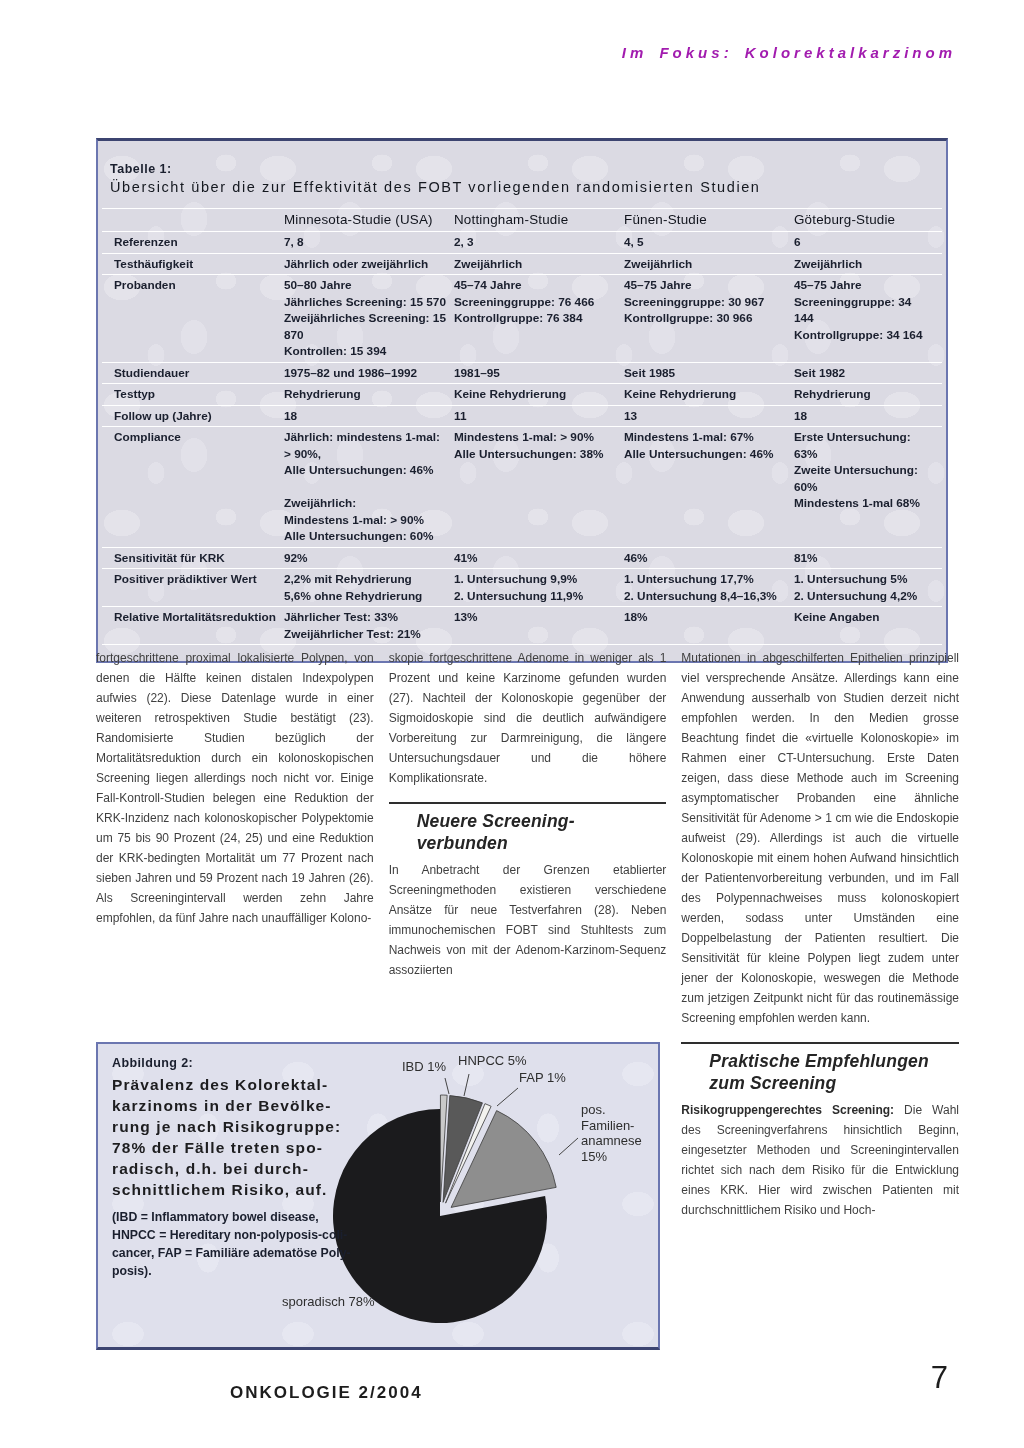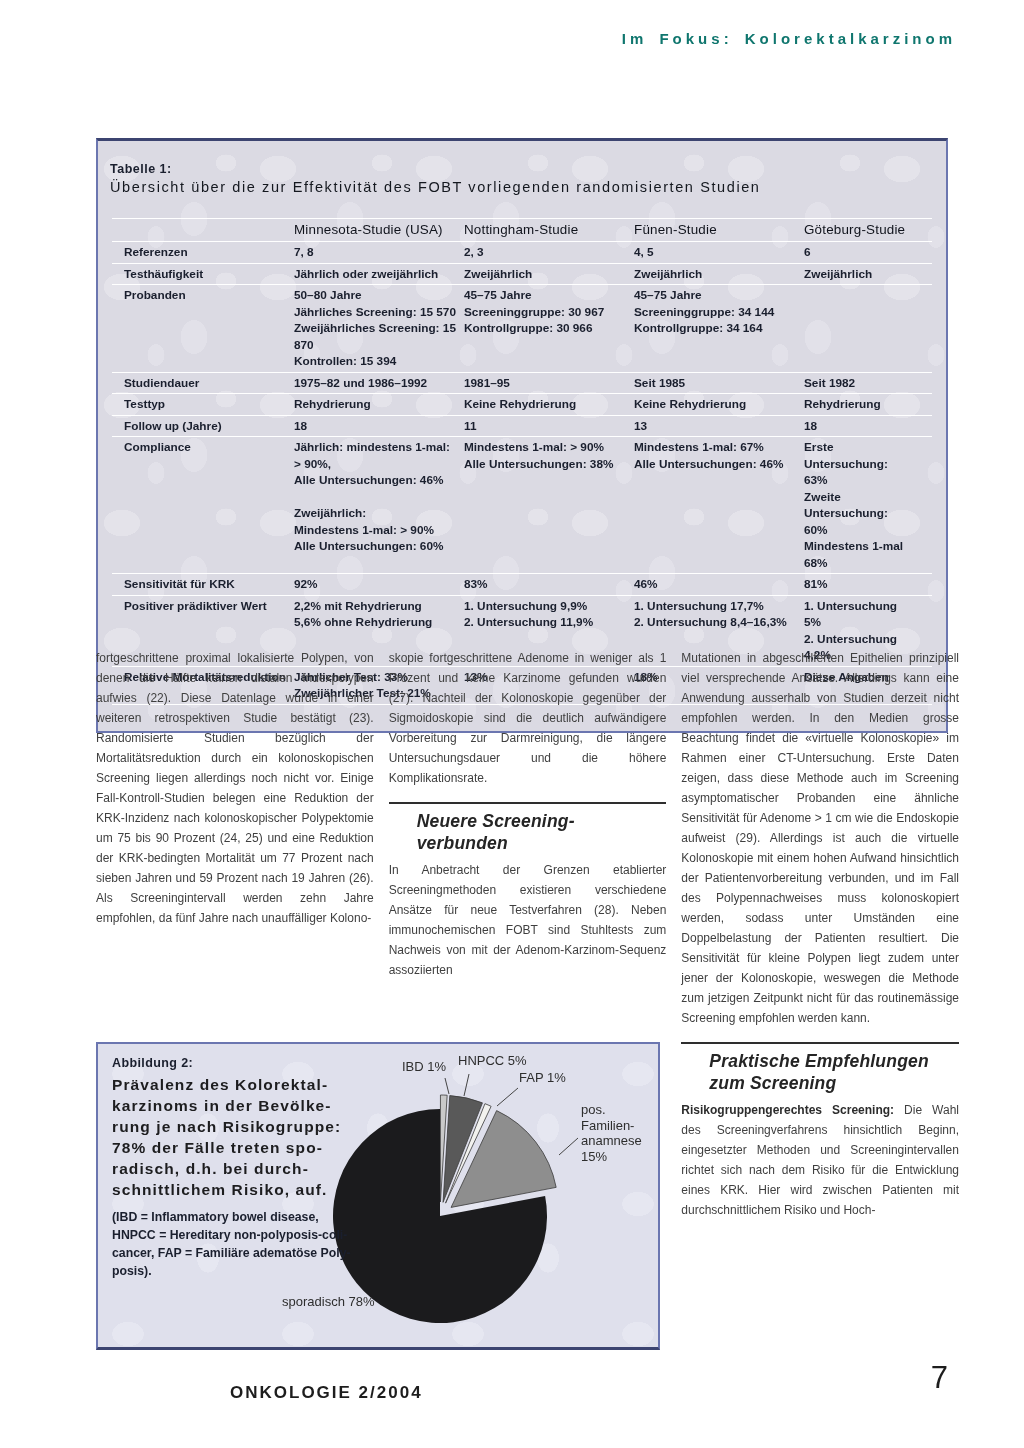--- a/index.html
+++ b/index.html
@@ -4,40 +4,41 @@
 <style>
   * { margin:0; padding:0; box-sizing:border-box; }
   html,body { background:#ffffff; }
   .page {
     position:relative; width:1024px; height:1448px; margin:0 auto;
     background:#ffffff; overflow:hidden;
     font-family:"Liberation Sans", sans-serif; color:#3d3d3d;
   }
   
   .kicker {
-    position:absolute; top:30px; right:68px;
-    font-size:15px; font-weight:bold; letter-spacing:4px; color:#0f766e;
+    position:absolute; top:44px; right:68px;
+    font-size:15px; font-weight:bold; letter-spacing:4px; color:#a21caf;
     word-spacing:4px;
+    font-style:italic;
   }
   
   .panel-table {
     position:absolute; left:96px; top:138px; width:852px; min-height:492px;
     border:2px solid #6b76b0; border-top:3px solid #3c4470;
     background-color:#dbdae3;
     background-image:
       radial-gradient(30px 22px at 24px 28px, #e4e3ea 60%, rgba(228,227,234,0) 61%),
       radial-gradient(22px 28px at 96px 78px, #e2e1e9 60%, rgba(226,225,233,0) 61%),
       radial-gradient(17px 14px at 128px 22px, #e4e3ea 60%, rgba(228,227,234,0) 61%),
       radial-gradient(14px 18px at 58px 96px, #e2e1e9 60%, rgba(226,225,233,0) 61%);
     background-size:156px 118px;
     padding:21px 0 12px;
   }
   .t-caption { font-size:12.5px; font-weight:bold; color:#1a1f2e; padding:0 12px; letter-spacing:0.5px; }
   .t-title   { font-size:14.5px; font-weight:normal; color:#14181f; padding:3px 12px 9px; letter-spacing:1.6px; }
-  .t-grid    { border-top:1px solid #fff; margin:14px; }
+  .t-grid    { border-top:1px solid #fff; margin:4px; }
   .t-row {
     display:grid; grid-template-columns:170px 170px 170px 170px 1fr;
     padding:0 12px; border-bottom:1px solid #fff;
   }
   .t-cell {
     font-size:11.8px; font-weight:bold; color:#1a1f2e;
     line-height:16.5px; padding:2px 6px 2px 0;
     white-space:pre-line;
   }
   .t-head .t-cell { font-size:13.4px; font-weight:normal; color:#10131c; line-height:17px; padding:2px 6px 3px 0; letter-spacing:0.2px; }
@@ -128,20 +129,23 @@
           <div class="t-cell">Zweijährlich</div>
           <div class="t-cell">Zweijährlich</div>
           <div class="t-cell">Zweijährlich</div>
         </div>
         <div class="t-row">
           <div class="t-cell">Probanden</div>
           <div class="t-cell">50–80 Jahre
 Jährliches Screening: 15 570
 Zweijährliches Screening: 15 870
 Kontrollen: 15 394</div>
+          <div class="t-cell">45–74 Jahre
+Screeninggruppe: 76 466
+Kontrollgruppe: 76 384</div>
           <div class="t-cell">45–75 Jahre
 Screeninggruppe: 30 967
 Kontrollgruppe: 30 966</div>
           <div class="t-cell">45–75 Jahre
 Screeninggruppe: 34 144
 Kontrollgruppe: 34 164</div>
         </div>
         <div class="t-row">
           <div class="t-cell">Studiendauer</div>
           <div class="t-cell">1975–82 und 1986–1992</div>
@@ -176,42 +180,42 @@
 Alle Untersuchungen: 38%</div>
           <div class="t-cell">Mindestens 1-mal: 67%
 Alle Untersuchungen: 46%</div>
           <div class="t-cell">Erste Untersuchung: 63%
 Zweite Untersuchung: 60%
 Mindestens 1-mal 68%</div>
         </div>
         <div class="t-row">
           <div class="t-cell">Sensitivität für KRK</div>
           <div class="t-cell">92%</div>
-          <div class="t-cell">83%</div>
+          <div class="t-cell">41%</div>
           <div class="t-cell">46%</div>
           <div class="t-cell">81%</div>
         </div>
         <div class="t-row">
           <div class="t-cell">Positiver prädiktiver Wert</div>
           <div class="t-cell">2,2% mit Rehydrierung
 5,6% ohne Rehydrierung</div>
           <div class="t-cell">1. Untersuchung 9,9%
 2. Untersuchung 11,9%</div>
           <div class="t-cell">1. Untersuchung 17,7%
 2. Untersuchung 8,4–16,3%</div>
           <div class="t-cell">1. Untersuchung 5%
 2. Untersuchung 4,2%</div>
         </div>
         <div class="t-row">
           <div class="t-cell">Relative Mortalitätsreduktion</div>
           <div class="t-cell">Jährlicher Test: 33%
 Zweijährlicher Test: 21%</div>
           <div class="t-cell">13%</div>
           <div class="t-cell">18%</div>
-          <div class="t-cell">Diese Angaben</div>
+          <div class="t-cell">Keine Angaben</div>
         </div>
       </div>
   </div>
 
   <div class="columns">
     <div class="col">
       <p>fortgeschrittene proximal lokalisierte Polypen, von denen die Hälfte keinen distalen Indexpolypen aufwies (22). Diese Datenlage wurde in einer weiteren retrospektiven Studie bestätigt (23). Randomisierte Studien bezüglich der Mortalitätsreduktion durch ein kolonoskopischen Screening liegen allerdings noch nicht vor. Einige Fall-Kontroll-Studien belegen eine Reduktion der KRK-Inzidenz nach kolonoskopischer Polypektomie um 75 bis 90 Prozent (24, 25) und eine Reduktion der KRK-bedingten Mortalität um 77 Prozent nach sieben Jahren und 59 Prozent nach 19 Jahren (26). Als Screeningintervall werden zehn Jahre empfohlen, da fünf Jahre nach unauffälliger Kolono-</p>
     </div>
     <div class="col">
       <p>skopie fortgeschrittene Adenome in weniger als 1 Prozent und keine Karzinome gefunden wurden (27). Nachteil der Kolonoskopie gegenüber der Sigmoidoskopie sind die deutlich aufwändigere Vorbereitung zur Darmreinigung, die längere Untersuchungsdauer und die höhere Komplikationsrate.</p>

